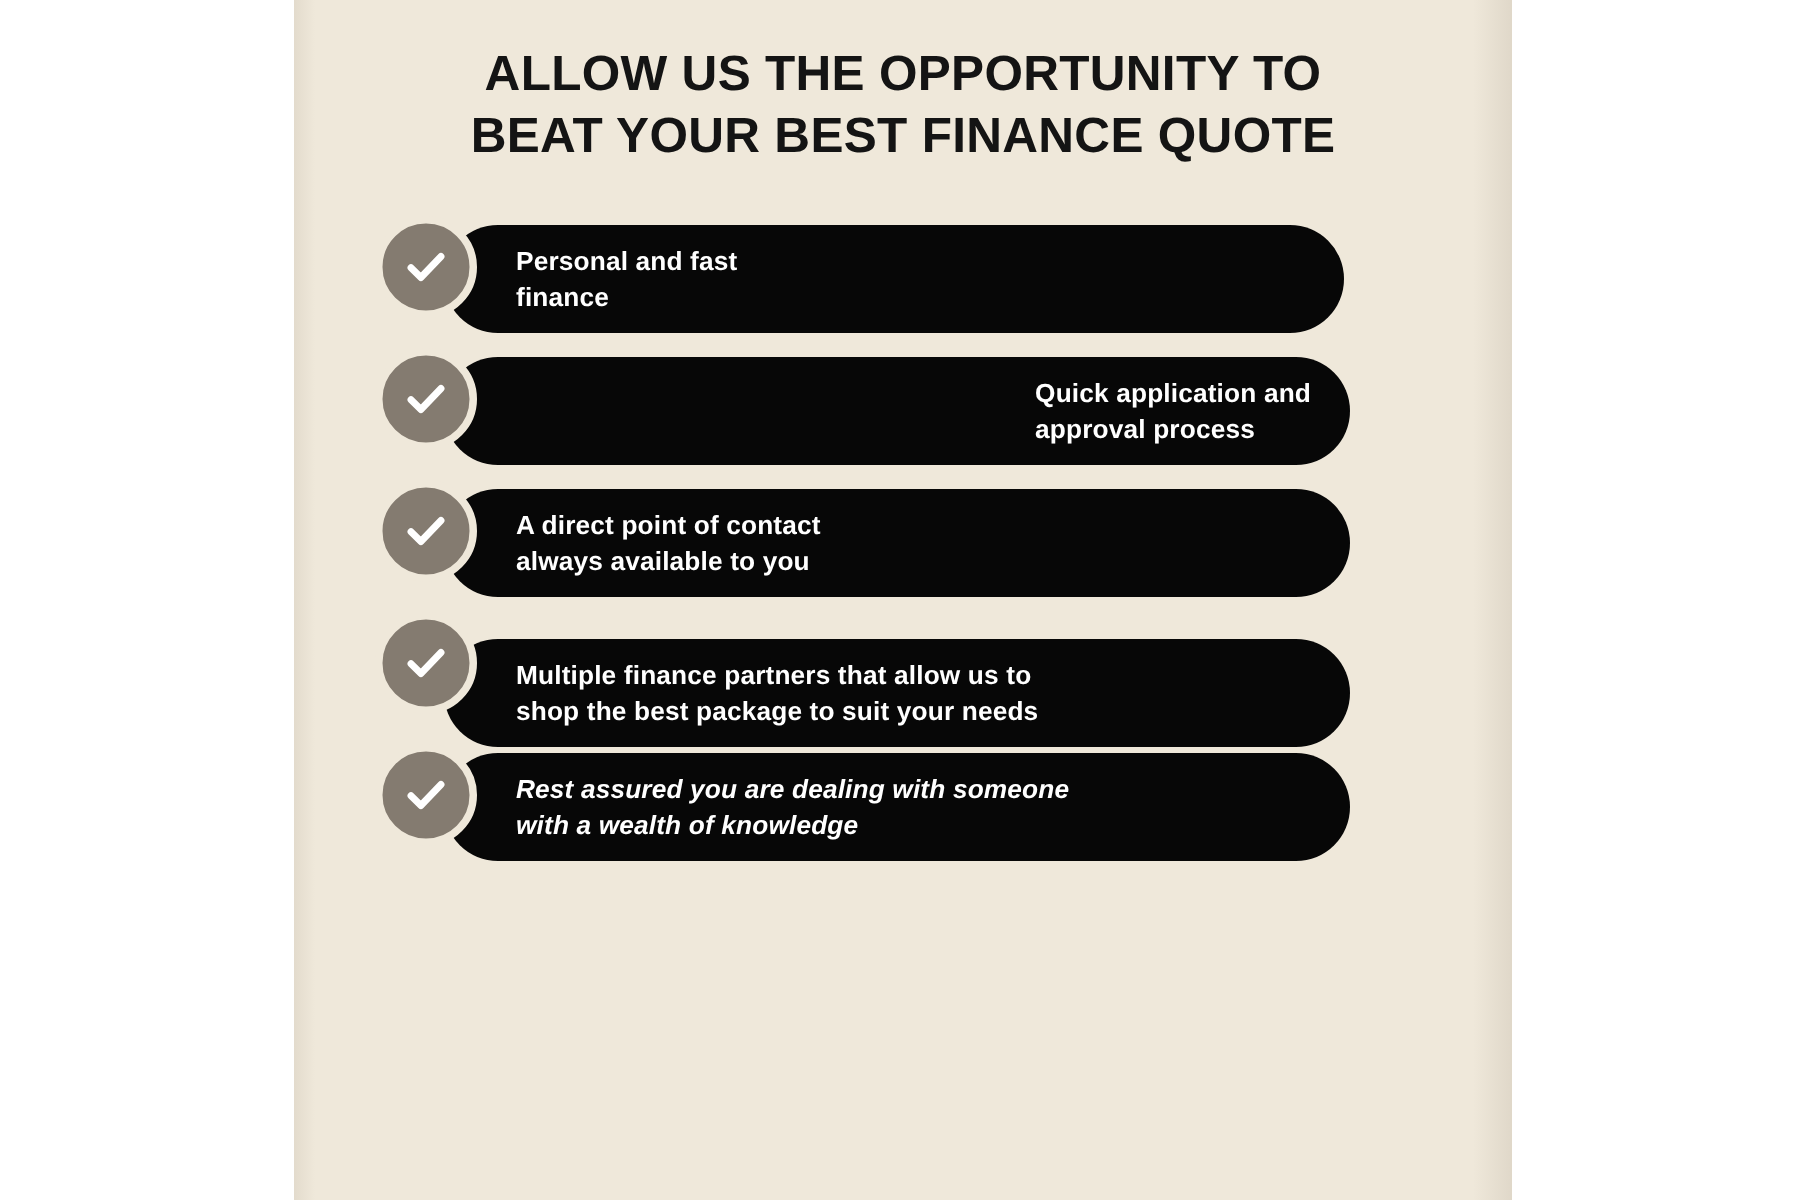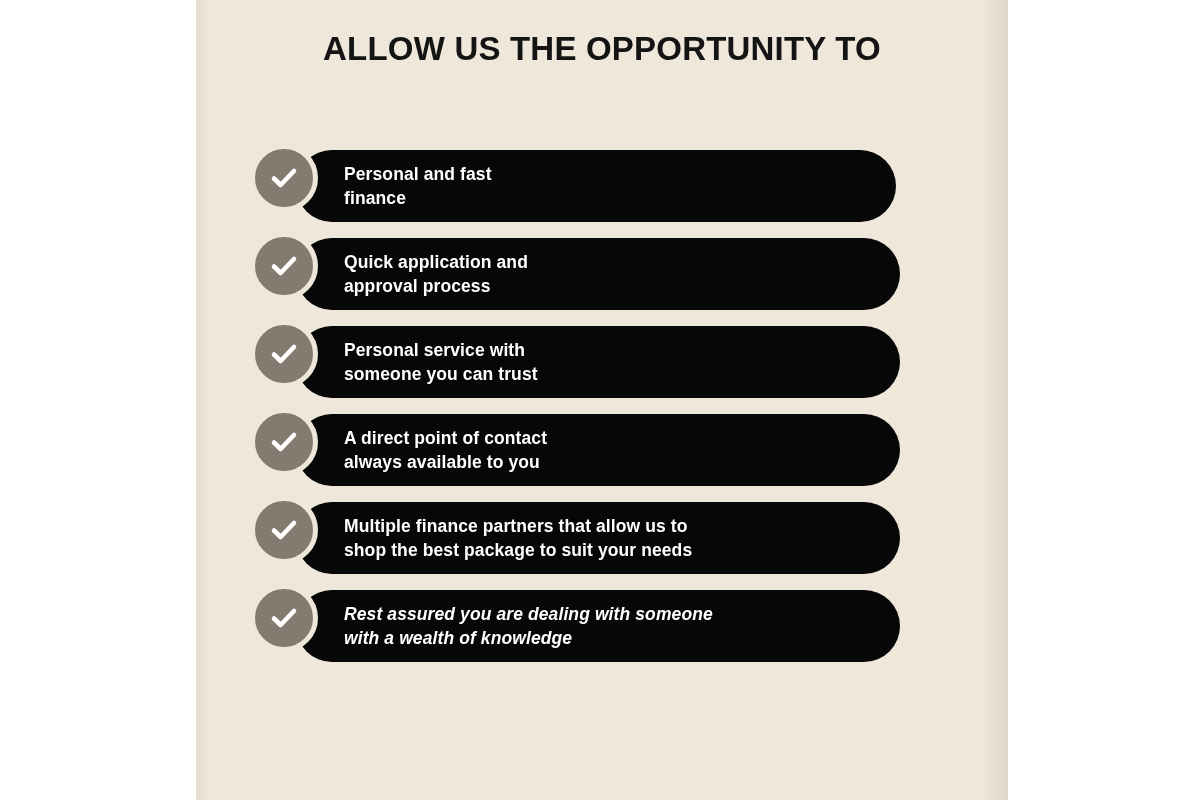--- a/index.html
+++ b/index.html
@@ -135,74 +135,64 @@
   }
 </style>
 </head>
 <body>
 
 <div class="canvas">
   <div class="poster">
 
     <div class="headline">
       <span class="line">Allow us the opportunity to</span>
+      <span class="line">beat your best finance quote</span>
     </div>
 
     <div class="list">
 
       <div class="row">
         <div class="pill" style="width:600px;">
           <span class="pill-text">Personal and fast
 finance</span>
         </div>
         <div class="check">
           <svg width="34" height="34" viewBox="0 0 34 34" aria-hidden="true">
             <path d="M7 17.5 L13.6 24 L27 10" fill="none" stroke="#ffffff" stroke-width="4.6" stroke-linecap="round" stroke-linejoin="round"></path>
           </svg>
         </div>
       </div>
 
       <div class="row">
-        <div class="pill" style="width:604px;">
+        <div class="pill" style="width:604px;justify-content:flex-end;">
           <span class="pill-text">Quick application and
 approval process</span>
         </div>
         <div class="check">
           <svg width="34" height="34" viewBox="0 0 34 34" aria-hidden="true">
             <path d="M7 17.5 L13.6 24 L27 10" fill="none" stroke="#ffffff" stroke-width="4.6" stroke-linecap="round" stroke-linejoin="round"></path>
           </svg>
         </div>
       </div>
 
-      <div class="row">
-        <div class="pill" style="width:604px;">
-          <span class="pill-text">Personal service with
-someone you can trust</span>
-        </div>
-        <div class="check">
-          <svg width="34" height="34" viewBox="0 0 34 34" aria-hidden="true">
-            <path d="M7 17.5 L13.6 24 L27 10" fill="none" stroke="#ffffff" stroke-width="4.6" stroke-linecap="round" stroke-linejoin="round"></path>
-          </svg>
-        </div>
-      </div>
 
       <div class="row">
         <div class="pill" style="width:604px;">
           <span class="pill-text">A direct point of contact
 always available to you</span>
         </div>
         <div class="check">
           <svg width="34" height="34" viewBox="0 0 34 34" aria-hidden="true">
             <path d="M7 17.5 L13.6 24 L27 10" fill="none" stroke="#ffffff" stroke-width="4.6" stroke-linecap="round" stroke-linejoin="round"></path>
           </svg>
         </div>
       </div>
 
       <div class="row">
-        <div class="pill" style="width:604px;">
+        <div class="pill" style="width:604px;margin-top:12px;">
           <span class="pill-text">Multiple finance partners that allow us to
 shop the best package to suit your needs</span>
         </div>
         <div class="check">
           <svg width="34" height="34" viewBox="0 0 34 34" aria-hidden="true">
             <path d="M7 17.5 L13.6 24 L27 10" fill="none" stroke="#ffffff" stroke-width="4.6" stroke-linecap="round" stroke-linejoin="round"></path>
           </svg>
         </div>
       </div>
 

